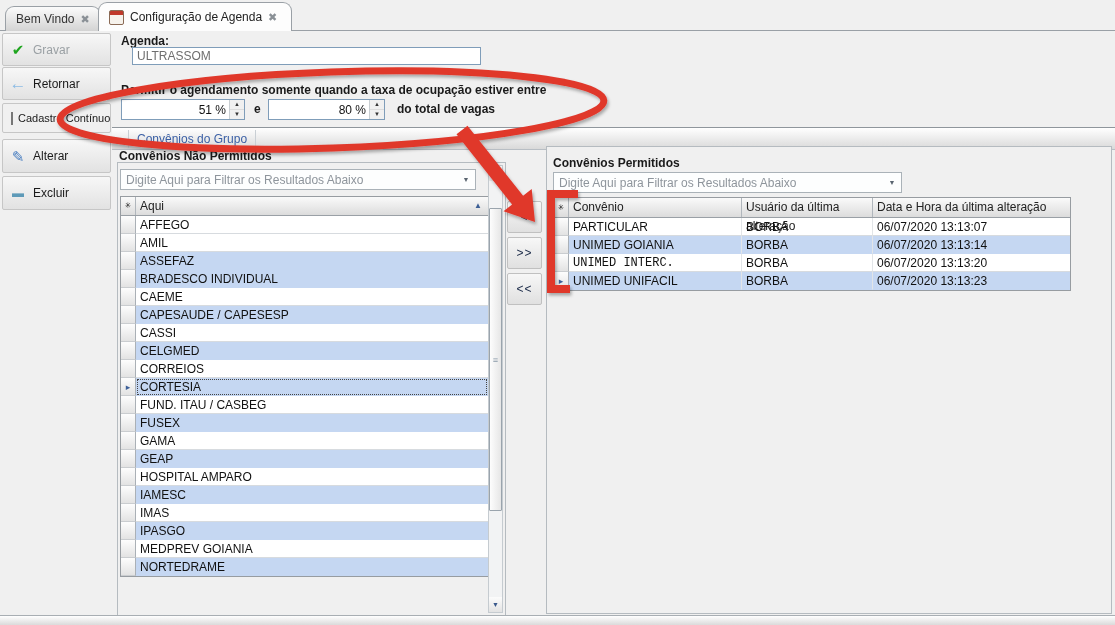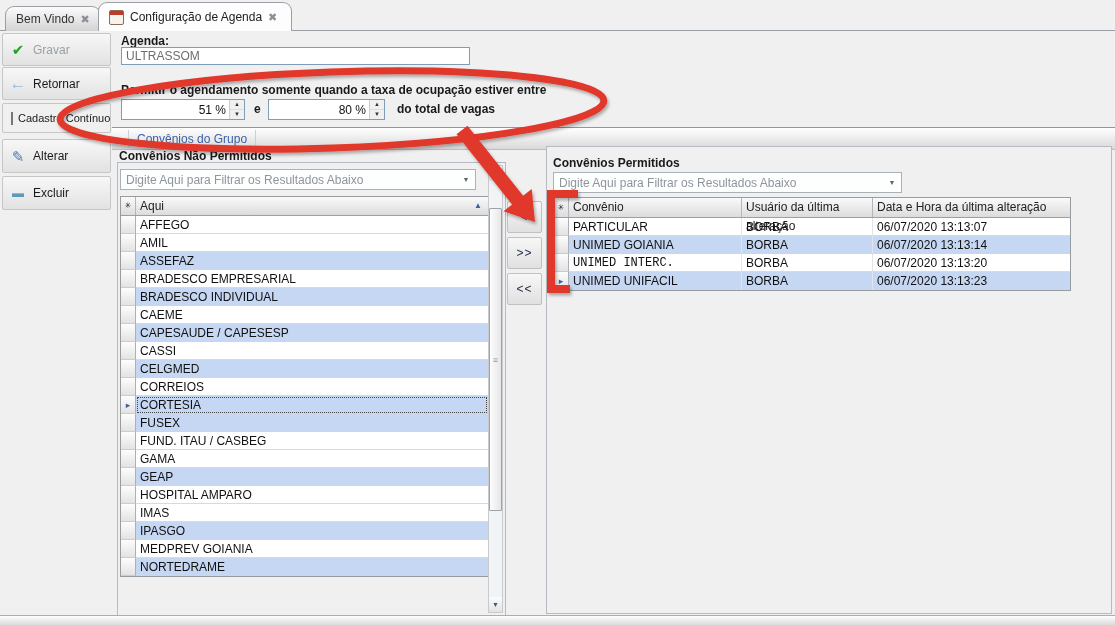--- a/index.html
+++ b/index.html
@@ -111,21 +111,21 @@
   <div class="side-btn" style="top:139px;height:32px;">
     <span class="side-ico ico-edit">✎</span>
     <span class="side-lbl">Alterar</span>
   </div>
   <div class="side-btn" style="top:176px;height:32px;">
     <span class="side-ico ico-del">▬</span>
     <span class="side-lbl">Excluir</span>
   </div>
 
   <div class="bold-lbl" style="left:121px;top:34px;">Agenda:</div>
-  <input class="txt-input" style="left: 121px; top: 47px; width: 349px; height: 18px;" value="ULTRASSOM">
+  <input class="txt-input" style="left: 132px; top: 47px; width: 349px; height: 18px;" value="ULTRASSOM">
 
   <div class="bold-lbl" style="left:121px;top:83px;">Permitir o agendamento somente quando a taxa de ocupação estiver entre</div>
   <div class="spin-field" style="left:121px;top:99px;width:124px;">
     <input value="51 %" style="">
     <div class="spin-col">
       <div class="spin-btn">▲</div>
       <div class="spin-btn">▼</div>
     </div>
   </div>
   <div class="bold-lbl" style="left:254px;top:102px;">e</div>
@@ -162,24 +162,20 @@
           <div class="cell last">AFFEGO</div>
         </div>
         <div class="grow">
           <div class="sel-cell"></div>
           <div class="cell last">AMIL</div>
         </div>
         <div class="grow alt">
           <div class="sel-cell"></div>
           <div class="cell last">ASSEFAZ</div>
         </div>
-        <div class="grow">
-          <div class="sel-cell"></div>
-          <div class="cell last">BRADESCO EMPRESARIAL</div>
-        </div>
         <div class="grow alt">
           <div class="sel-cell"></div>
           <div class="cell last">BRADESCO INDIVIDUAL</div>
         </div>
         <div class="grow">
           <div class="sel-cell"></div>
           <div class="cell last">CAEME</div>
         </div>
         <div class="grow alt">
           <div class="sel-cell"></div>
@@ -194,39 +190,43 @@
           <div class="cell last">CELGMED</div>
         </div>
         <div class="grow">
           <div class="sel-cell"></div>
           <div class="cell last">CORREIOS</div>
         </div>
         <div class="grow alt current">
           <div class="sel-cell">▸</div>
           <div class="cell last">CORTESIA</div>
         </div>
+        <div class="grow">
+          <div class="sel-cell"></div>
+          <div class="cell last">FUND. ITAU / CASBEG</div>
+        </div>
         <div class="grow alt">
           <div class="sel-cell"></div>
           <div class="cell last">FUSEX</div>
         </div>
         <div class="grow">
           <div class="sel-cell"></div>
-          <div class="cell last">FUND. ITAU / CASBEG</div>
-        </div>
-        <div class="grow">
-          <div class="sel-cell"></div>
           <div class="cell last">GAMA</div>
         </div>
         <div class="grow alt">
           <div class="sel-cell"></div>
           <div class="cell last">GEAP</div>
         </div>
         <div class="grow">
           <div class="sel-cell"></div>
           <div class="cell last">HOSPITAL AMPARO</div>
+        </div>
+        <div class="grow alt">
+          <div class="sel-cell"></div>
+          <div class="cell last">IAMESC</div>
         </div>
         <div class="grow">
           <div class="sel-cell"></div>
           <div class="cell last">IMAS</div>
         </div>
         <div class="grow alt">
           <div class="sel-cell"></div>
           <div class="cell last">IPASGO</div>
         </div>
         <div class="grow">

